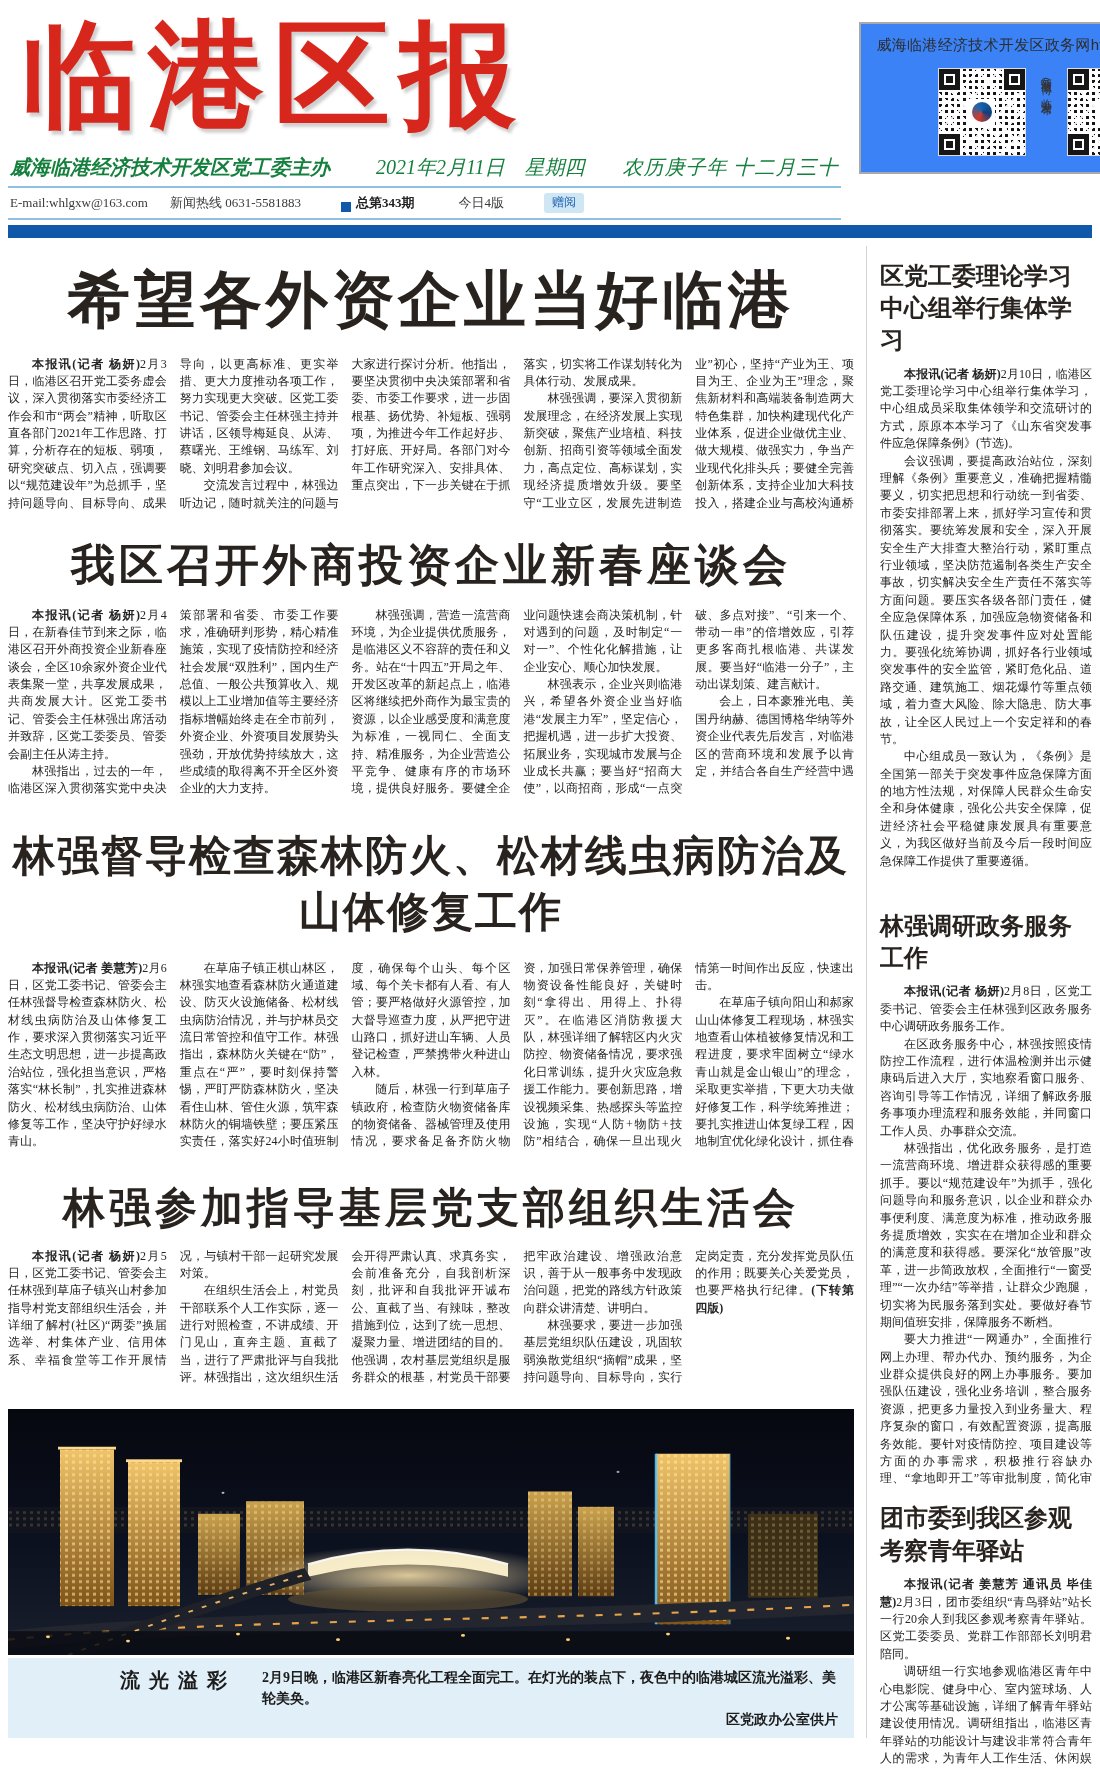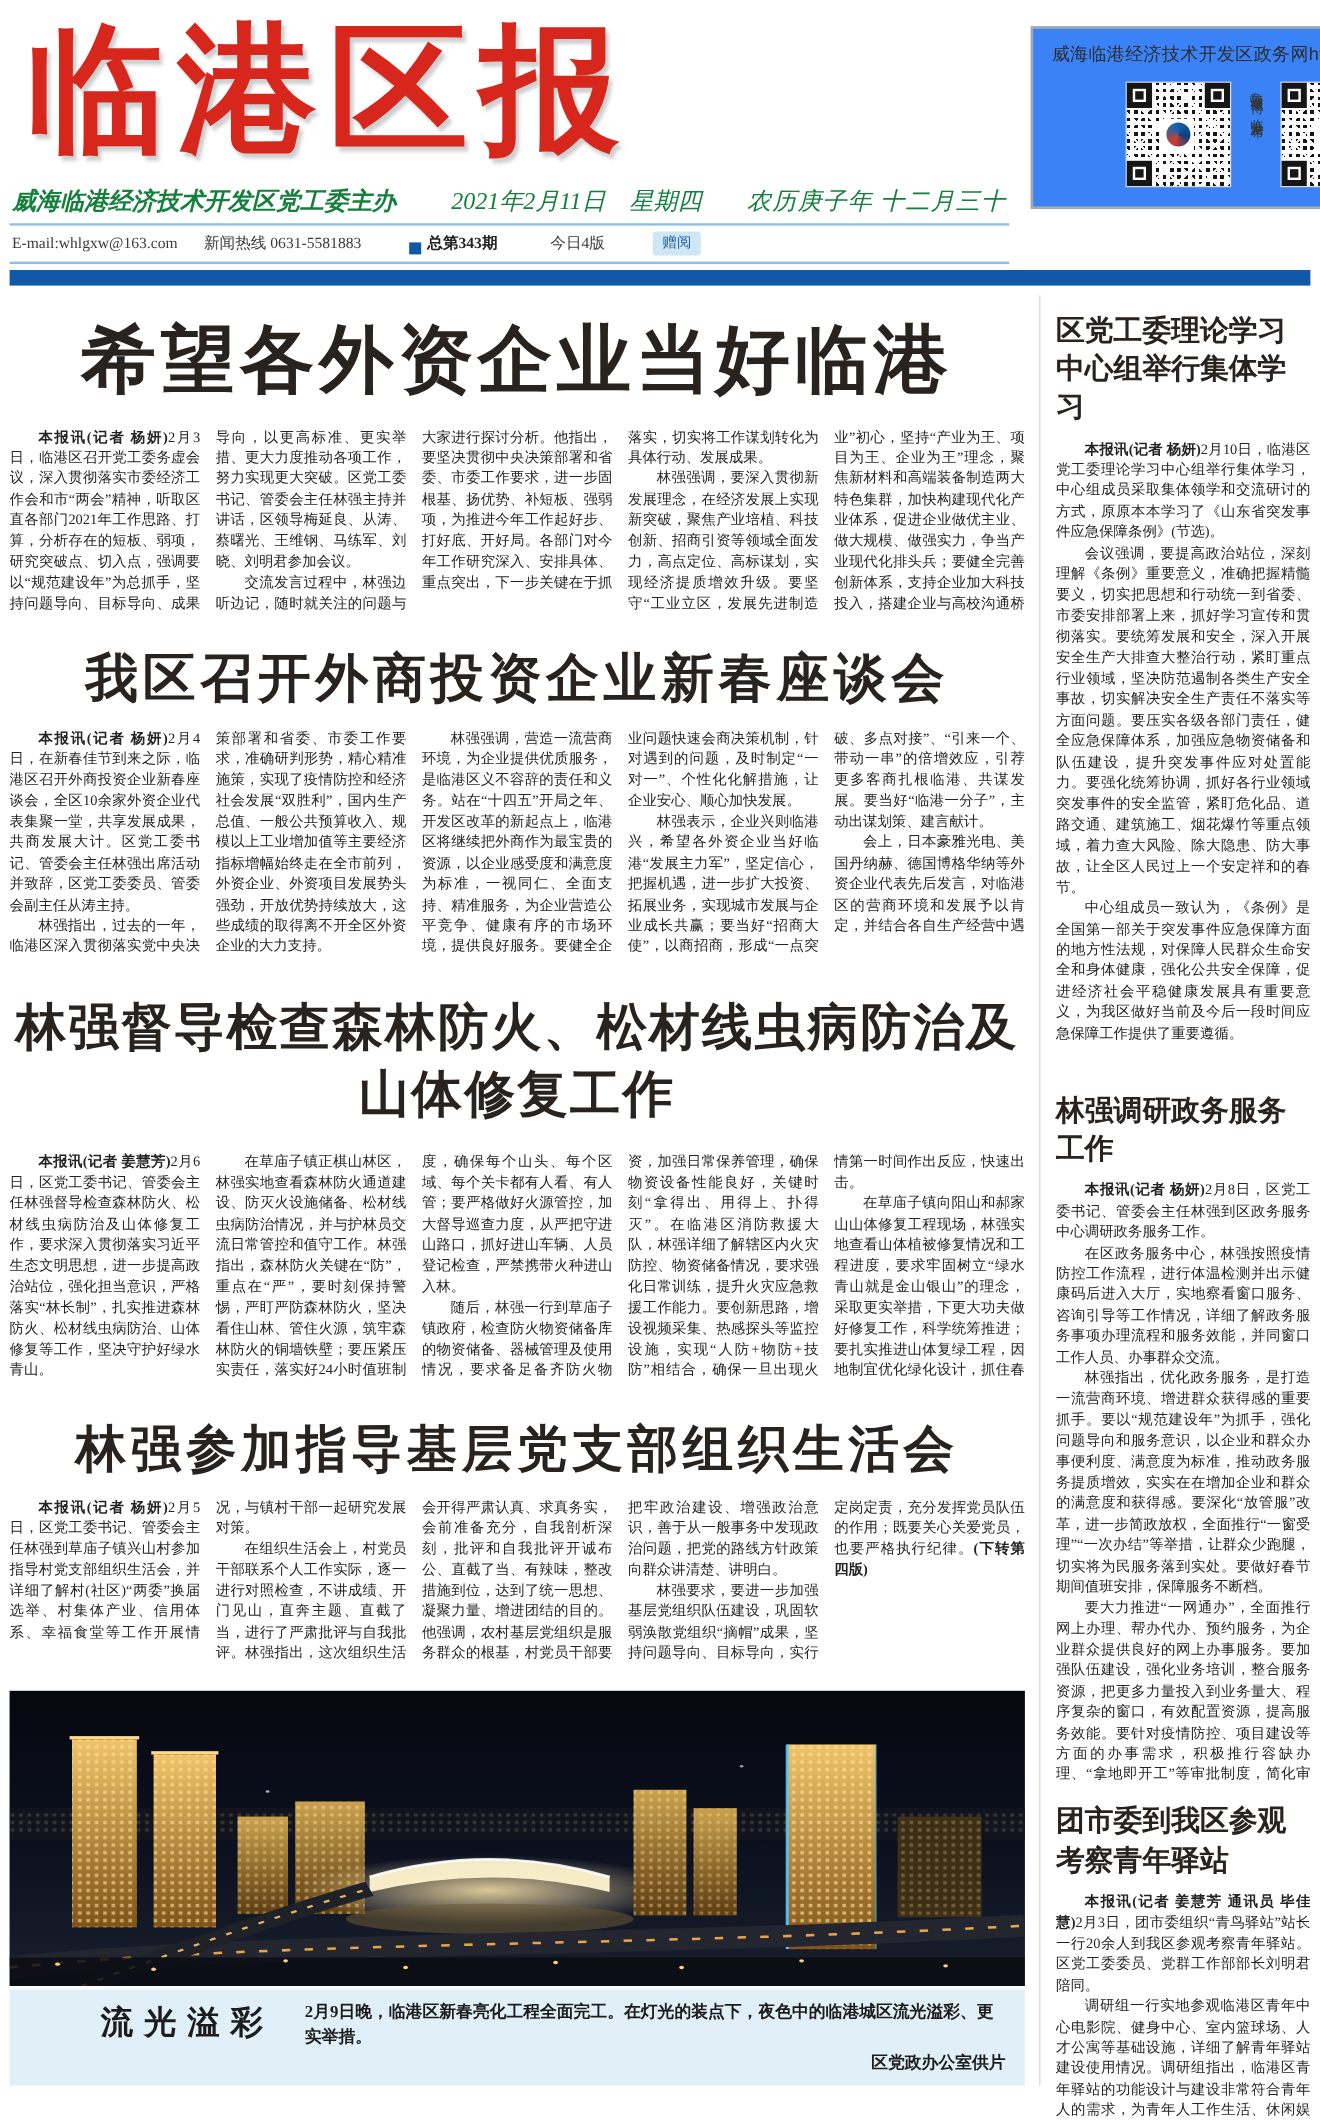--- a/index.html
+++ b/index.html
@@ -62,21 +62,21 @@
   .a2 h1 { font-size:44px; letter-spacing:4px; margin:8px 0 12px; }
   .a3 h1 { font-size:42px; letter-spacing:2px; margin:8px 0 20px; }
   .a4 h1 { font-size:42px; letter-spacing:4px; margin:8px 0 12px; }
   .body { column-count:5; column-gap:13px; font-size:12px; line-height:1.45; text-align:justify; color:#242424; overflow:hidden; }
   .body p { text-indent:2em; }
   .body b { font-weight:700; }
   .b1 { height:160px; } .b2 { height:201px; } .b3 { height:200px; } .b4 { height:149px; }
   
   .photo { margin-top:auto; height:352px; position:relative; overflow:hidden; background:#0a0d16; }
   .caption-bar { background:#e1eff8; margin-top:3px; padding:9px 16px 8px 0; display:flex; align-items:flex-start; }
-  .cap-title { font-size:27px; font-weight:800; letter-spacing:9px; margin-left:76px; white-space:nowrap; color:#1c1c1c; }
+  .cap-title { font-size:20px; font-weight:800; letter-spacing:9px; margin-left:112px; white-space:nowrap; color:#1c1c1c; }
   .cap-right { flex:1; margin-left:26px; font-size:14px; font-weight:600; color:#1c1c1c; line-height:1.5; }
   .cap-credit { text-align:right; }
   
   .side-art h2 { font-size:24px; line-height:1.35; font-weight:800; color:#29231f; margin:14px 0 9px; }
   .side-body { font-size:12px; line-height:1.45; text-align:justify; color:#242424; overflow:hidden; }
   .side-body p { text-indent:2em; }
   .side-body b { font-weight:700; }
   .s1 .side-body { height:520px; }
   .s2 { margin-top:10px; }
   .s2 .side-body { height:505px; }
@@ -242,21 +242,21 @@
           <circle cx="660" cy="322" r="2" fill="#ffd27a"></circle>
             <circle cx="780" cy="328" r="2" fill="#ffd27a"></circle>
           <circle cx="215" cy="120" r="1.5" fill="#cfe3ff" opacity="0.8"></circle>
             <circle cx="610" cy="90" r="1.5" fill="#cfe3ff" opacity="0.7"></circle>
         </svg>
       </figure>
 
       <div class="caption-bar">
         <div class="cap-title">流光溢彩</div>
         <div class="cap-right">
-          <div class="cap-text">2月9日晚，临港区新春亮化工程全面完工。在灯光的装点下，夜色中的临港城区流光溢彩、更实举措。</div>
+          <div class="cap-text">2月9日晚，临港区新春亮化工程全面完工。在灯光的装点下，夜色中的临港城区流光溢彩、美轮美奂。</div>
           <div class="cap-credit">区党政办公室供片</div>
         </div>
       </div>
 
     </main>
 
     <aside class="sidebar">
 
       <article class="side-art s1">
         <h2>区党工委理论学习中心组举行集体学习</h2>

